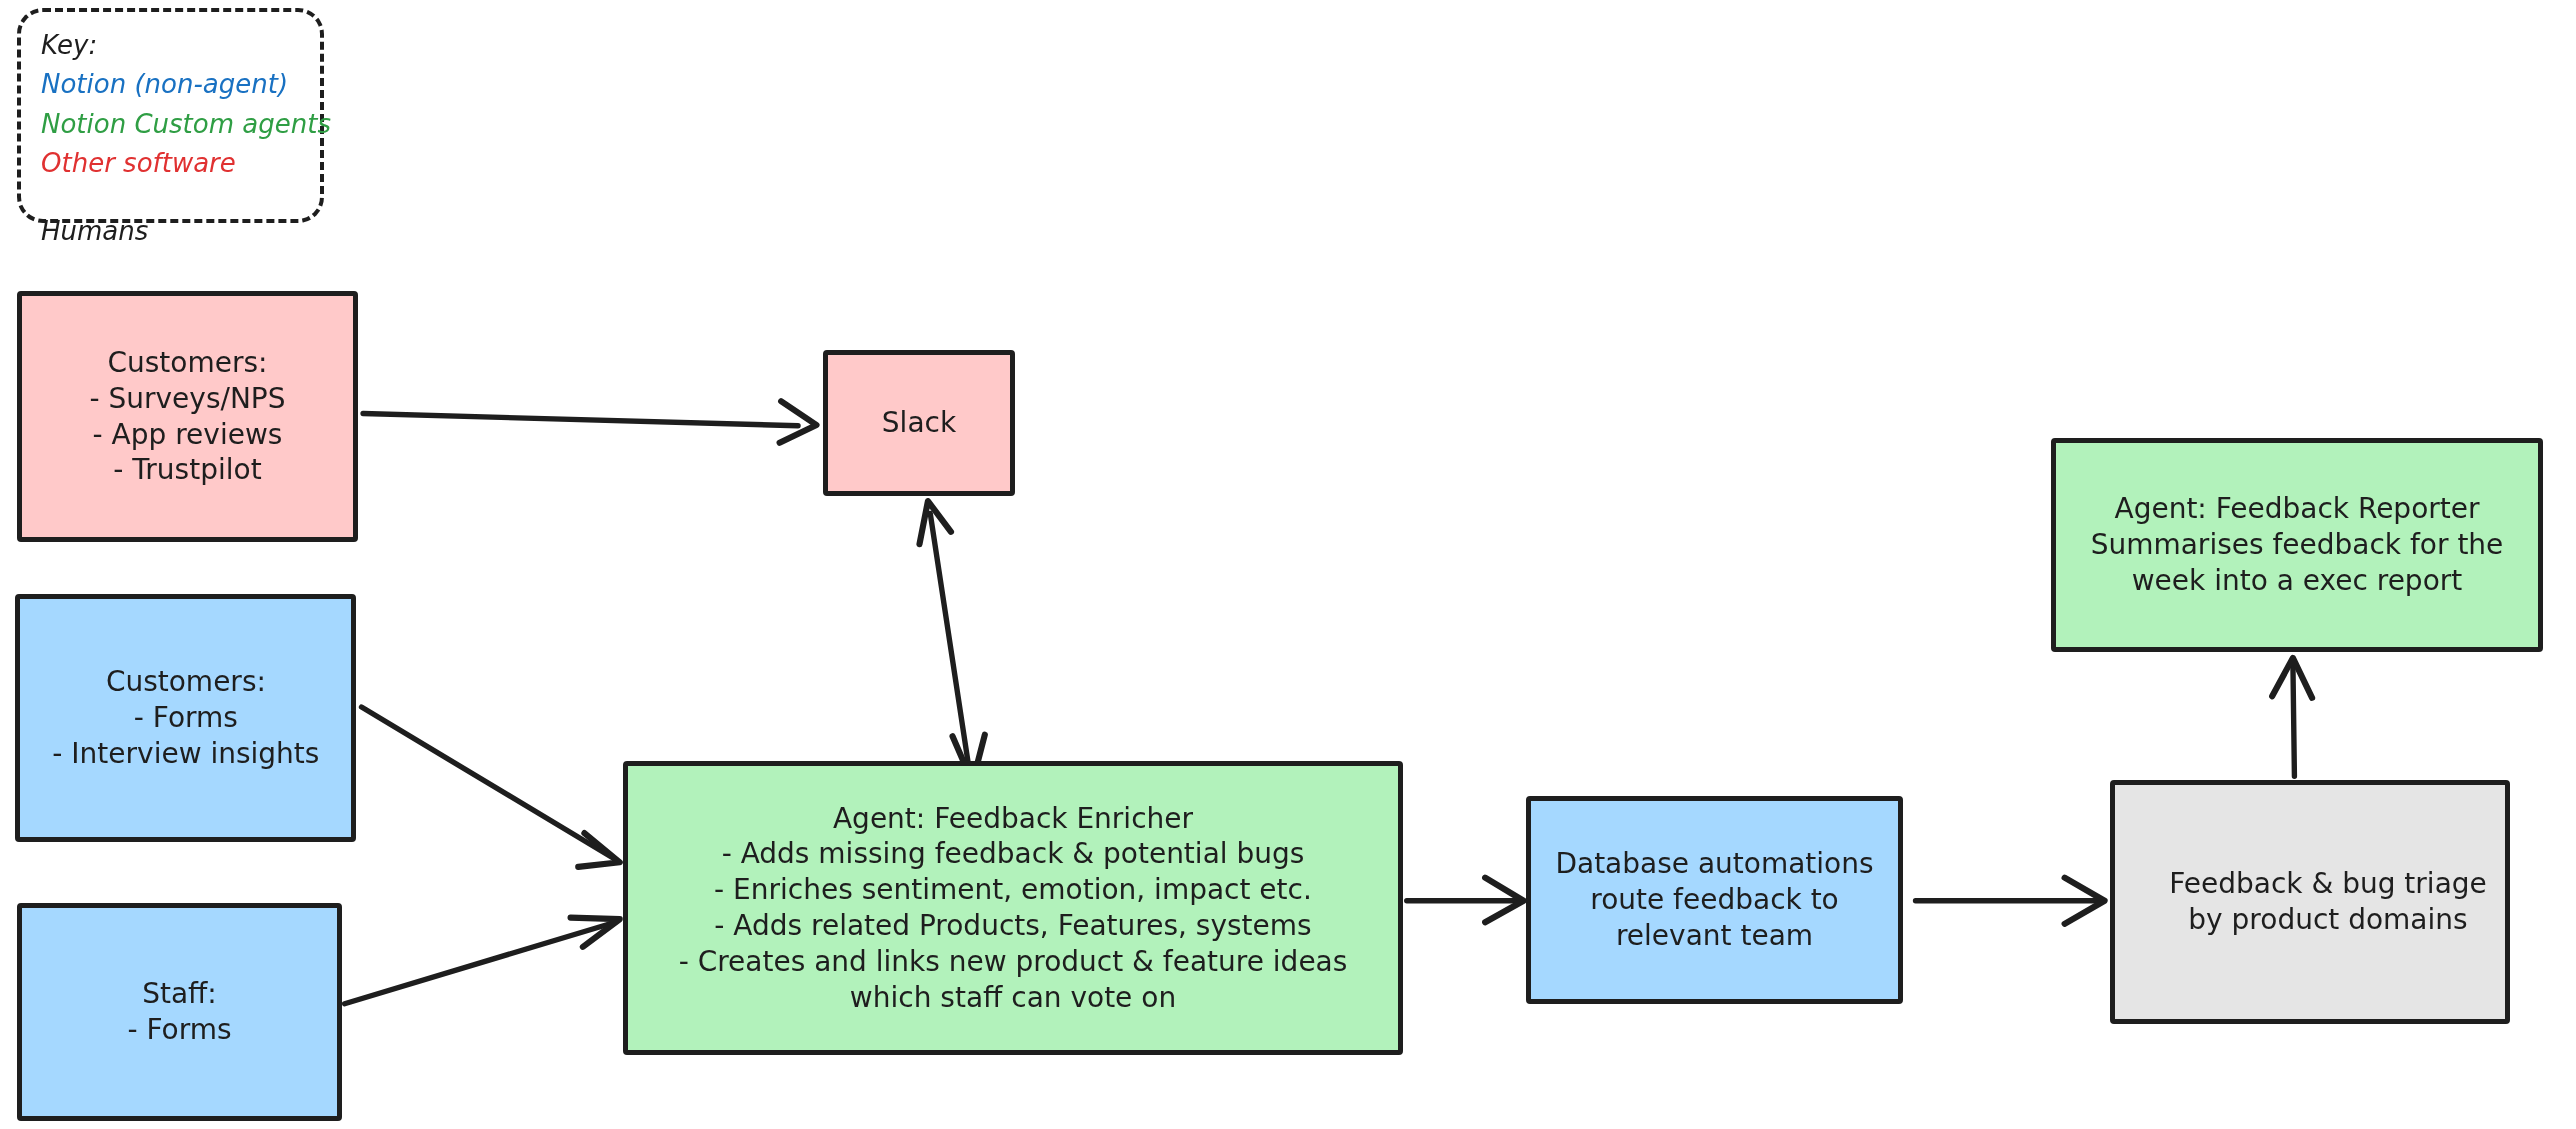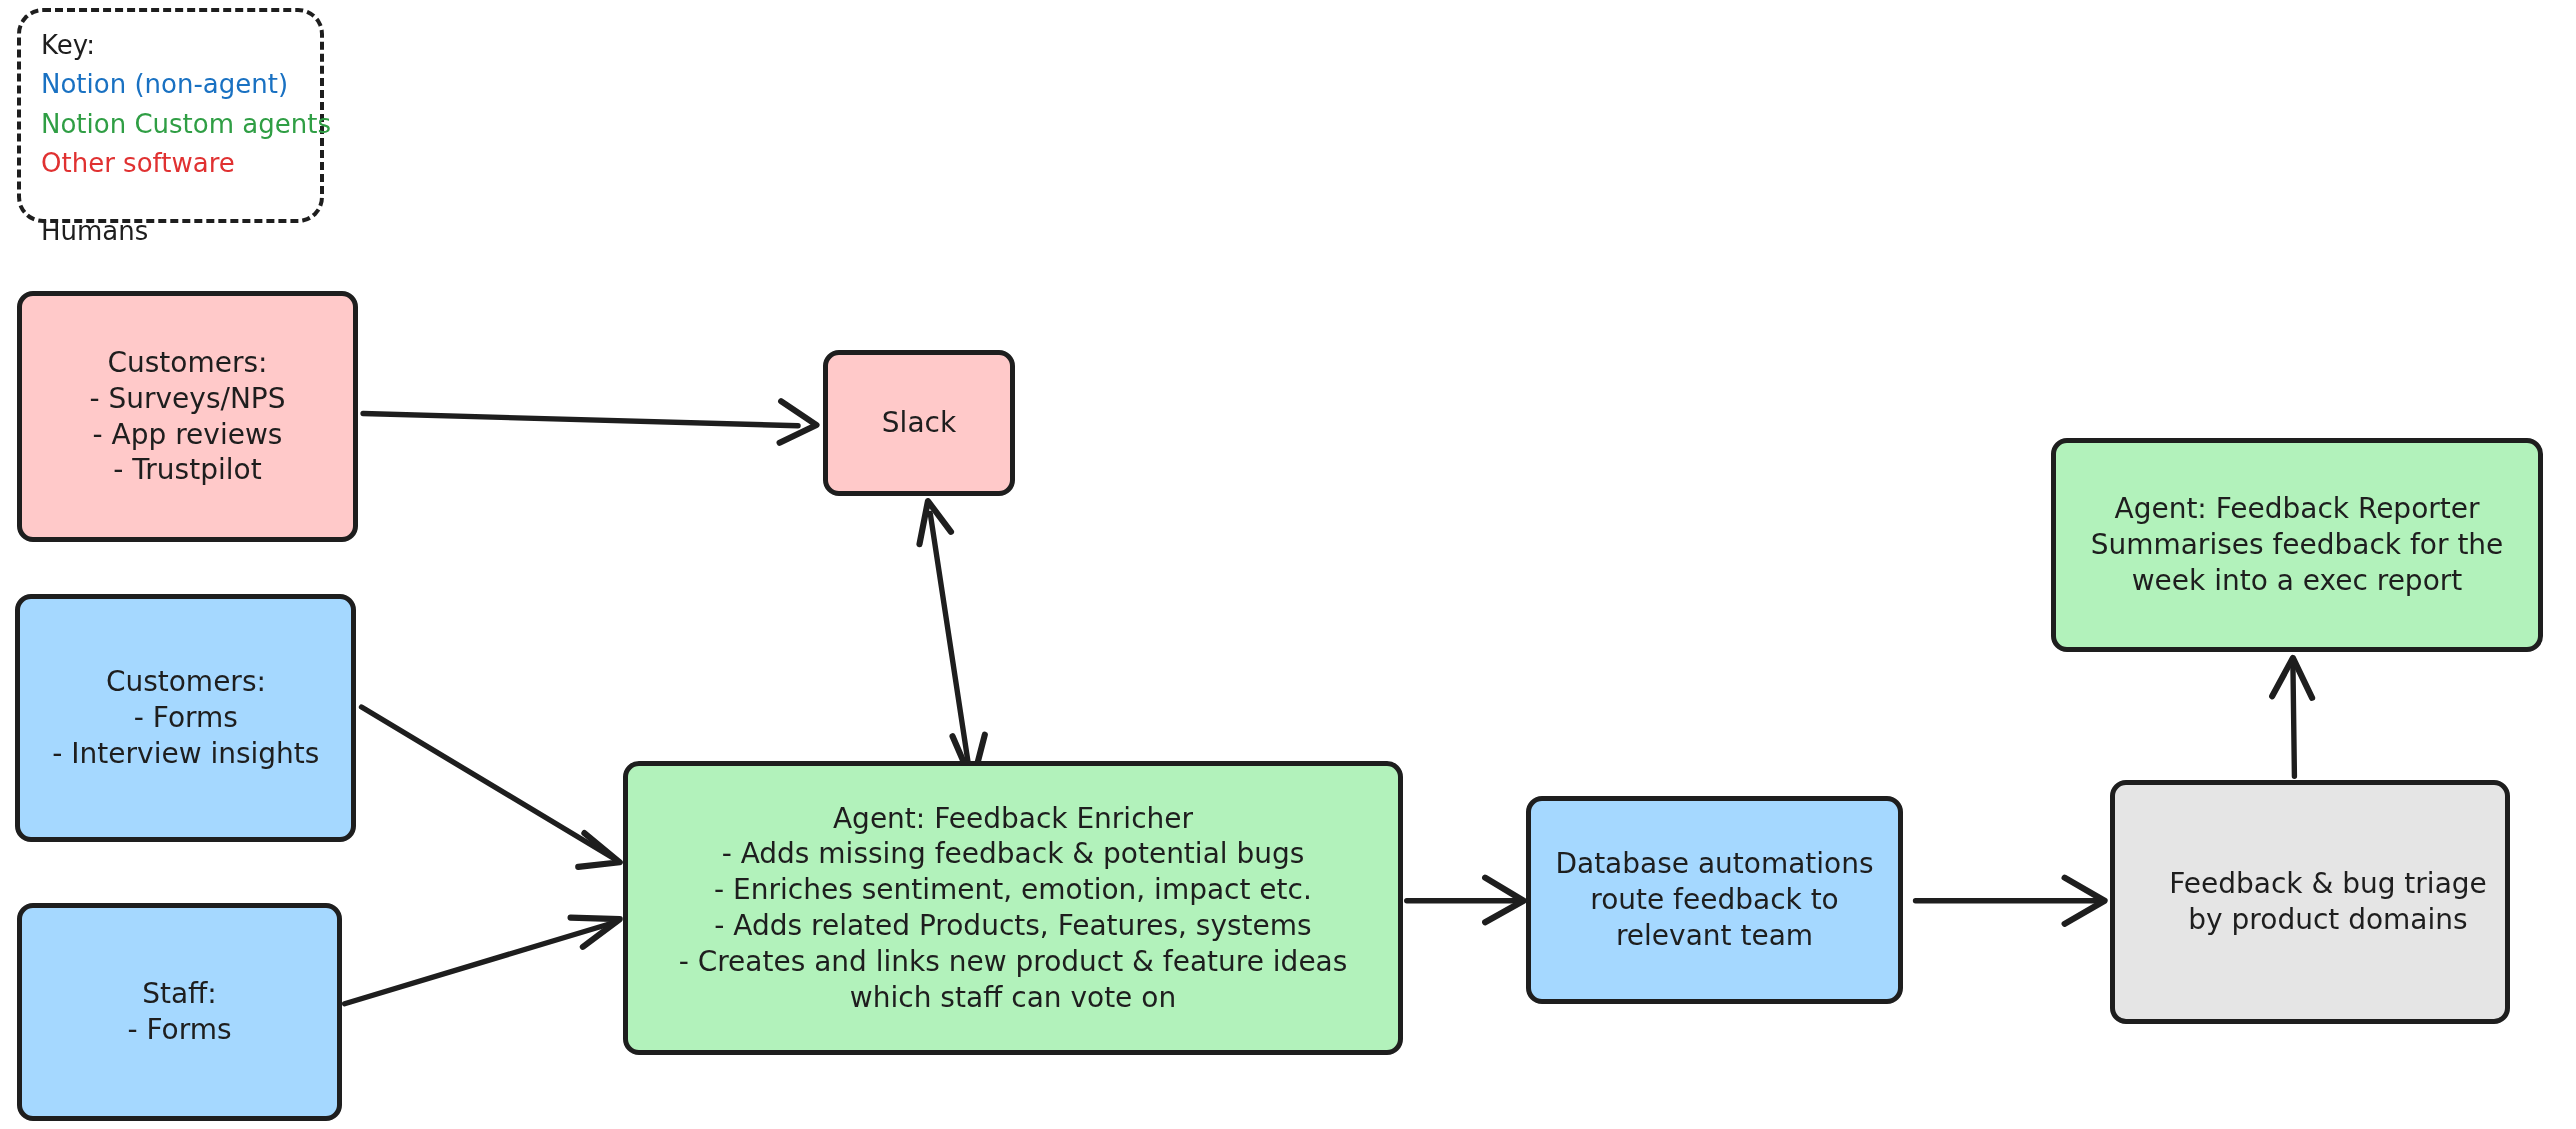--- a/index.html
+++ b/index.html
@@ -12,21 +12,21 @@
     width: 2576px;
     height: 1129px;
     background: #ffffff;
     overflow: hidden;
     font-family: "DejaVu Sans", sans-serif;
   }
   .node {
     position: absolute;
     box-sizing: border-box;
     border: 5.4px solid #1e1e1e;
-    border-radius: 16px;
+    border-radius: 4px;
     display: flex;
     align-items: center;
     justify-content: center;
     text-align: center;
     color: #1e1e1e;
   }
   .node .txt {
     width: 100%;
     padding: 0 10.8px;
     white-space: pre-line;
@@ -36,20 +36,21 @@
     position: absolute;
     box-sizing: border-box;
     border: 4.6px dashed #1e1e1e;
     border-radius: 26px;
     background: #ffffff;
     padding: 14px 20px 15.4px 20px;
   }
   .legend .row {
     line-height: 1.52;
     white-space: nowrap;
+    font-style: italic;
   }
   .legend .title { color: #1e1e1e; font-size: 26px; }
   .legend .l-blue  { color: #1971c2; font-size: 26px; }
   .legend .l-green { color: #2f9e44; font-size: 26px; }
   .legend .l-red   { color: #e03131; font-size: 26px; }
   .legend .l-black { color: #1e1e1e; font-size: 26px; margin-top: 28px; }
 
   .pink  { background: #ffc9c9; }
   .blue  { background: #a5d8ff; }
   .green { background: #b2f2bb; }

